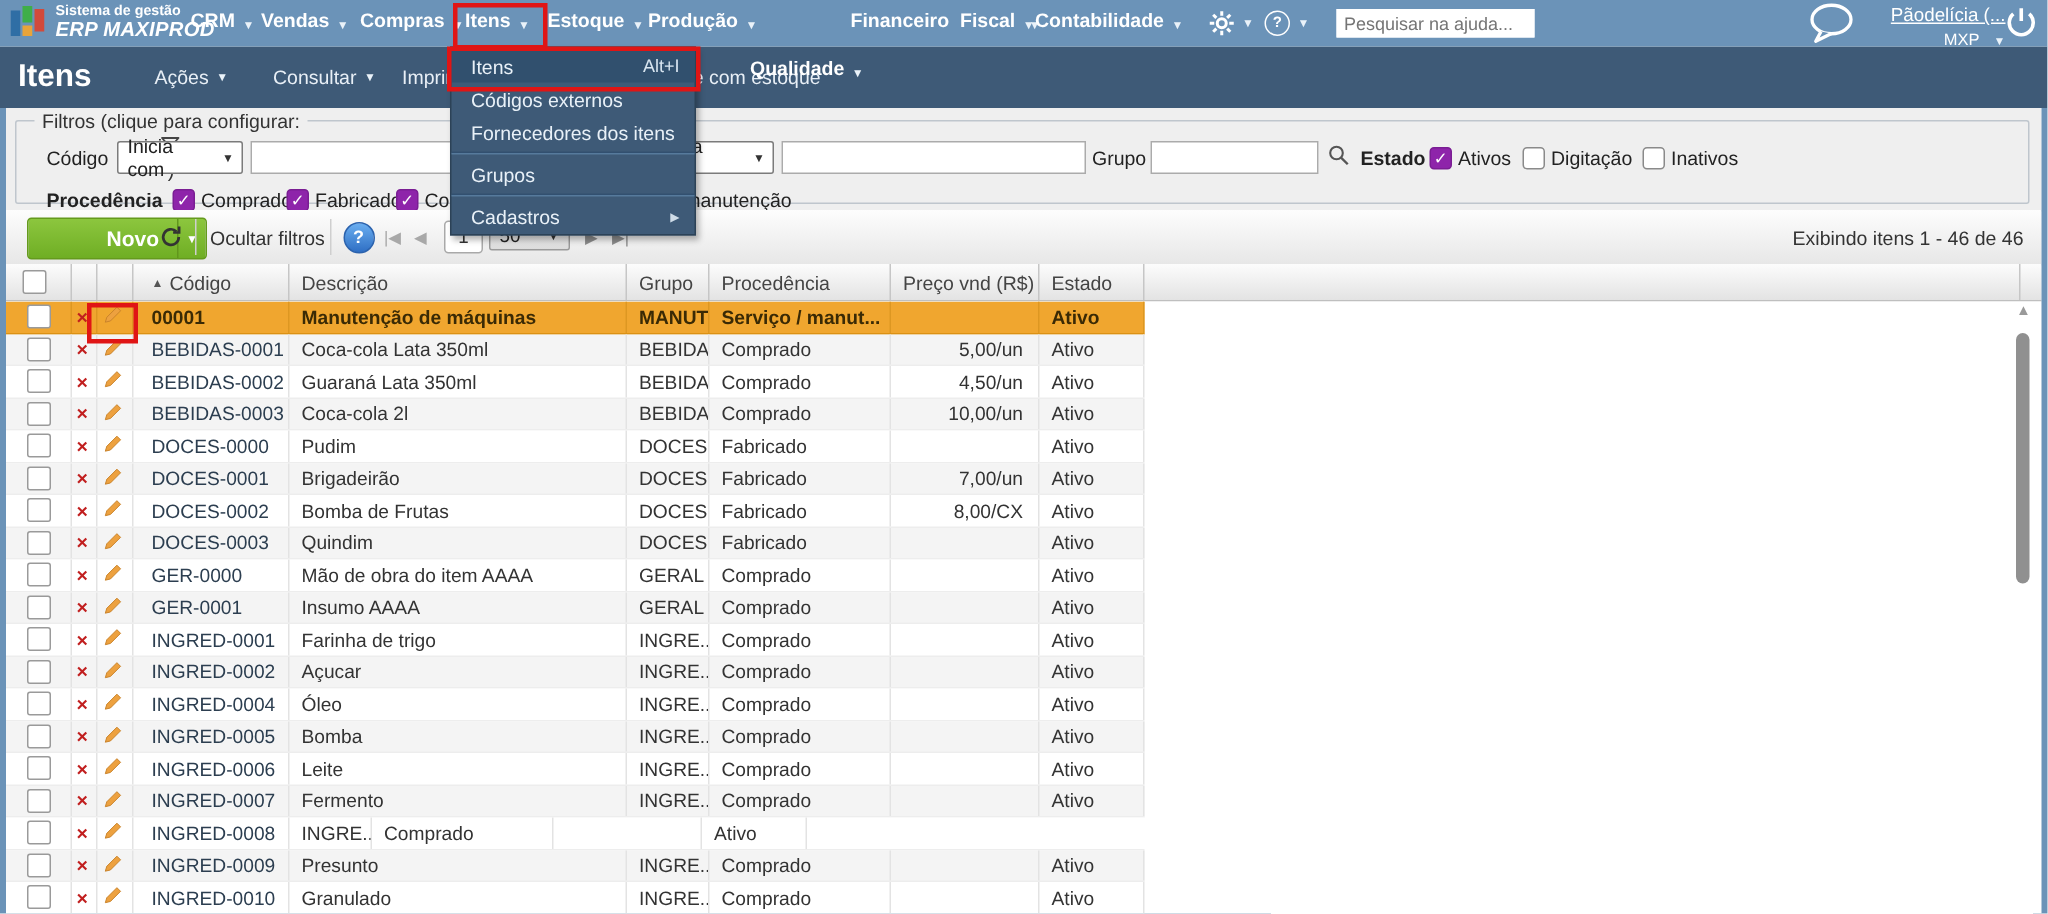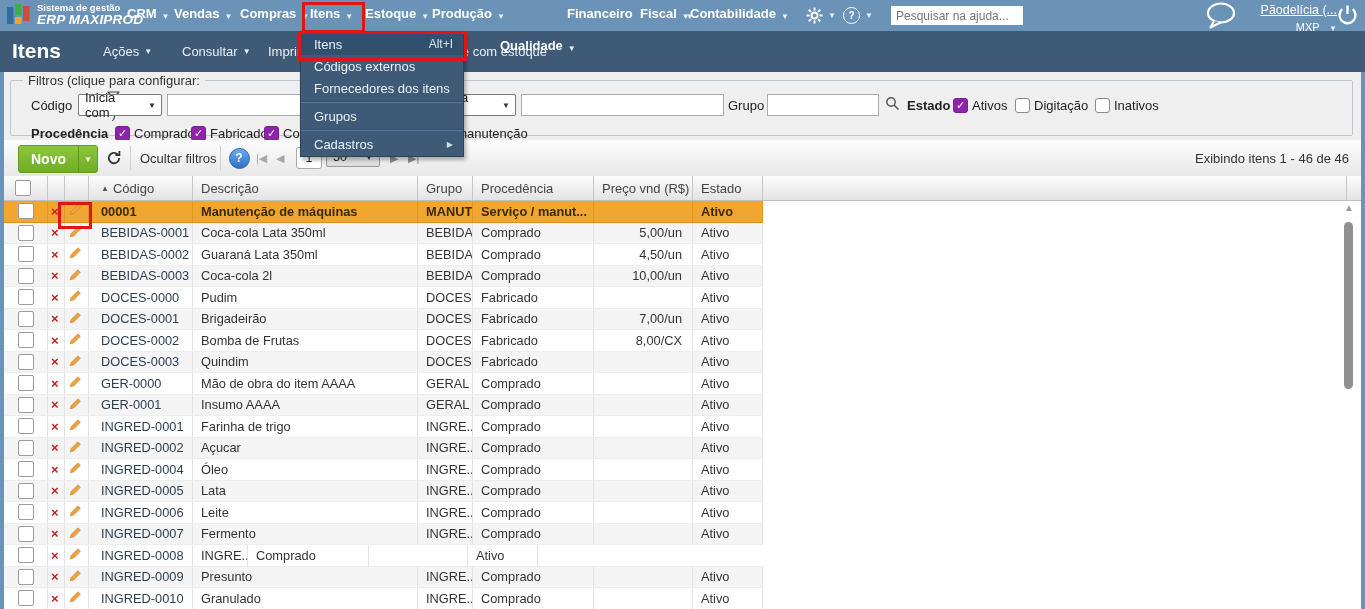--- a/index.html
+++ b/index.html
@@ -57,21 +57,21 @@
   .pcb{width:15px;height:15px;border-radius:3px;display:inline-flex;align-items:center;
        justify-content:center;font-size:11px;color:#fff;box-sizing:border-box;cursor:pointer;flex:none;}
   .pcb.on{background:#8e24aa;border:1px solid #7a1d93;}
   .pcb.off{background:#fff;border:1px solid #8a8a8a;}
   .cbrow{position:absolute;display:flex;align-items:center;gap:4px;font-size:13px;color:#222;height:22px;}
   
   .toolbar{position:absolute;left:4px;top:140px;width:1357px;height:36px;
            background:linear-gradient(#fdfdfd,#e7e7e7);border-bottom:1px solid #c9c9c9;z-index:1;}
   .btn-new{position:absolute;left:14px;top:5px;height:26px;display:flex;align-items:stretch;
            border:1px solid #649a1d;border-radius:3px;overflow:hidden;cursor:pointer;
-           background:linear-gradient(#8cc63e,#6fae24);}
+           background:linear-gradient(#8cc63e,#6fae24);padding-left:40px;}
   .btn-new-main{padding:0 12px;display:flex;align-items:center;color:#fff;font-weight:bold;font-size:14px;}
   .btn-new-arrow{width:18px;display:flex;align-items:center;justify-content:center;color:#fff;
                  font-size:8px;border-left:1px solid #61961c;}
   .tb-ico{position:absolute;top:5px;height:26px;display:flex;align-items:center;justify-content:center;cursor:pointer;}
   .tb-sep{position:absolute;top:6px;width:1px;height:24px;background:#cfcfcf;}
   .tb-btn{position:absolute;top:5px;height:26px;display:flex;align-items:center;font-size:13px;
           color:#333;cursor:pointer;padding:0 6px;}
   .help-ico{width:19px;height:19px;border-radius:50%;background:linear-gradient(#6aaef0,#2f6fc4);
             color:#fff;font-weight:bold;font-size:12px;display:flex;align-items:center;justify-content:center;
             border:1px solid #2b62ad;}
@@ -623,21 +623,21 @@
         </div>
         <div class="cell c1">
           <span class="delx">×</span>
         </div>
         <div class="cell c2">
           <span><svg width="13" height="13" viewBox="0 0 16 16">
               <path d="M1.5 14.5 l1.2-4 L11 2.2 l3 3 L5.7 13.5 Z" fill="#eda13f" stroke="#c9832a" stroke-width="0.8" stroke-linejoin="round"></path>
             </svg></span>
         </div>
         <div class="cell c3">INGRED-0005</div>
-        <div class="cell c4">Lata</div>
+        <div class="cell c4">Bomba</div>
         <div class="cell c5">INGRE...</div>
         <div class="cell c6">Comprado</div>
         <div class="cell c7"></div>
         <div class="cell c8">Ativo</div>
       </div>
       <div class="grow">
         <div class="cell c0">
           <span class="cb"></span>
         </div>
         <div class="cell c1">

